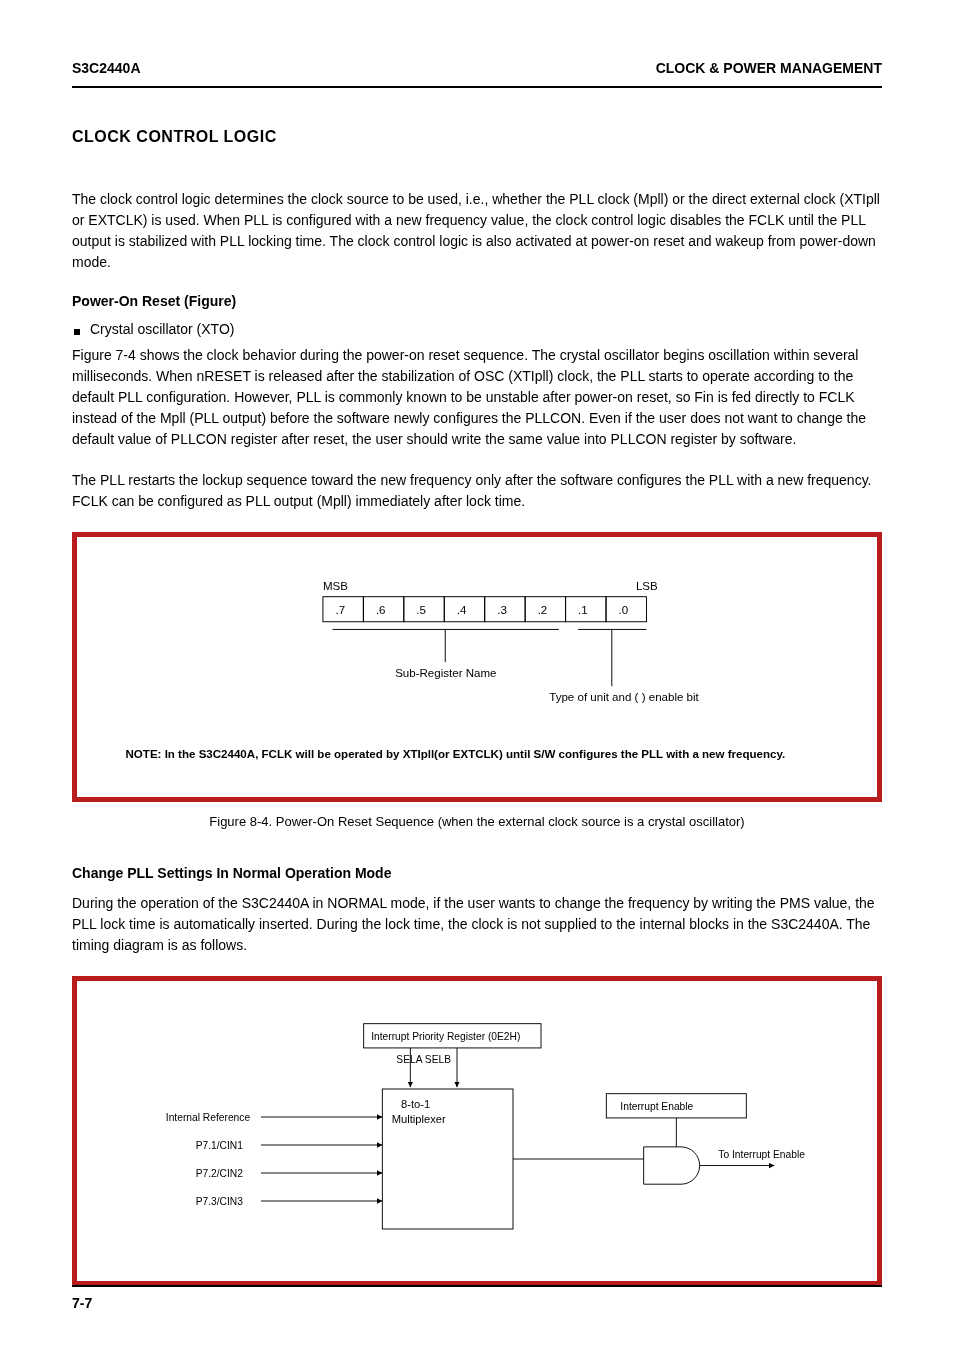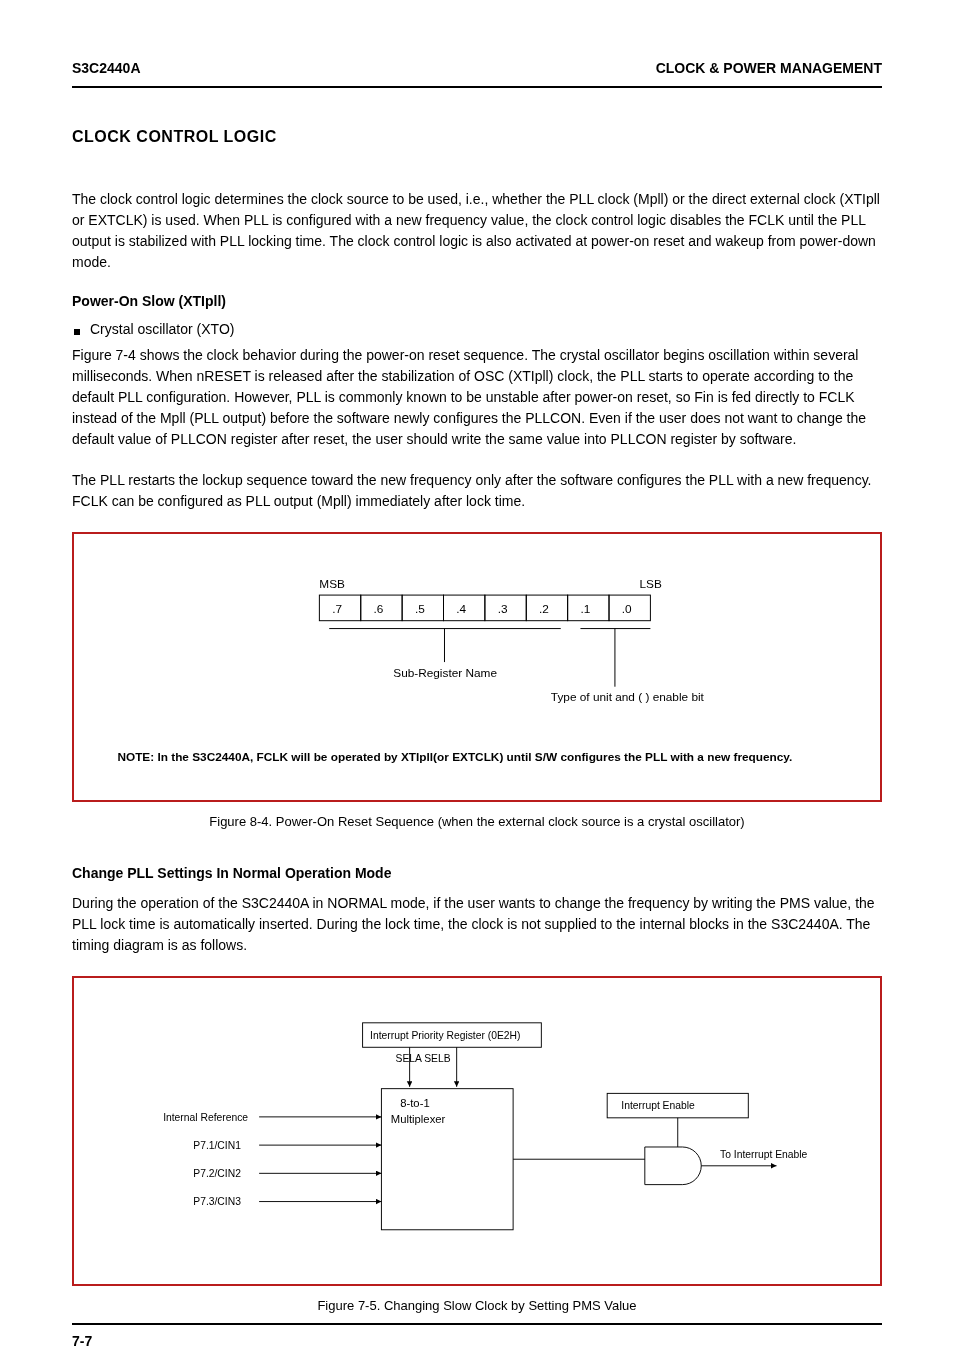--- a/index.html
+++ b/index.html
@@ -59,21 +59,21 @@
     border-radius: 0;
     margin: 6px 10px 0 2px;
     flex: none;
   }
   .para {
     font-size: 14px;
     line-height: 1.5;
     margin-bottom: 20px;
   }
   .diagram-box {
-    border: 2px solid #b91c1c;
+    border: 5px solid #b91c1c;
     box-sizing: border-box;
     margin: 0 0 12px 0;
     width: 100%;
   }
   .caption {
     text-align: center;
     font-size: 13px;
     margin-bottom: 36px;
   }
   svg text {
@@ -112,21 +112,21 @@
   <div class="header-row">
     <span>S3C2440A</span>
     <span>CLOCK &amp; POWER MANAGEMENT</span>
   </div>
   <hr class="hr-thick">
 
   <div class="section-title">CLOCK CONTROL LOGIC</div>
 
   <div class="para">The clock control logic determines the clock source to be used, i.e., whether the PLL clock (Mpll) or the direct external clock (XTIpll or EXTCLK) is used. When PLL is configured with a new frequency value, the clock control logic disables the FCLK until the PLL output is stabilized with PLL locking time. The clock control logic is also activated at power-on reset and wakeup from power-down mode.</div>
 
-  <div class="subheading">Power-On Slow (XTIpll)</div>
+  <div class="subheading">Power-On Reset (Figure)</div>
 
   <div class="bullet-line">
     <div class="bullet-dot"></div>
     <div>Crystal oscillator (XTO)</div>
   </div>
 
   <div class="para">Figure 7-4 shows the clock behavior during the power-on reset sequence. The crystal oscillator begins oscillation within several milliseconds. When nRESET is released after the stabilization of OSC (XTIpll) clock, the PLL starts to operate according to the default PLL configuration. However, PLL is commonly known to be unstable after power-on reset, so Fin is fed directly to FCLK instead of the Mpll (PLL output) before the software newly configures the PLLCON. Even if the user does not want to change the default value of PLLCON register after reset, the user should write the same value into PLLCON register by software.</div>
   <div class="para">The PLL restarts the lockup sequence toward the new frequency only after the software configures the PLL with a new frequency. FCLK can be configured as PLL output (Mpll) immediately after lock time.</div>
 
   <div class="diagram-box" style="height:270px;">
@@ -208,21 +208,20 @@
       <line x1="595" y1="141" x2="595" y2="172" stroke="#000"></line>
 
       <path d="M560,172 L600,172 A20,20 0 0 1 600,212 L560,212 Z" fill="none" stroke="#000"></path>
       <line x1="560" y1="192" x2="560" y2="192" stroke="#000"></line>
       <line x1="620" y1="192" x2="700" y2="192" stroke="#000" marker-end="url(#arrow)"></line>
       <text x="640" y="184" font-size="11">To Interrupt Enable</text>
 
       <line x1="560" y1="180" x2="560" y2="180" stroke="#000"></line>
     </svg>
   </div>
-  <div class="caption">Figure 7-5. Changing Slow Clock by Setting PMS Value</div>
 
   <div class="footer-area">
     <hr class="hr-foot">
     <div style="display:flex; justify-content:space-between; align-items:flex-start;">
       <div style="font-size:14px; font-weight:bold; margin-top:8px;">7-7</div>
     </div>
   </div>
 
 </div>
 

